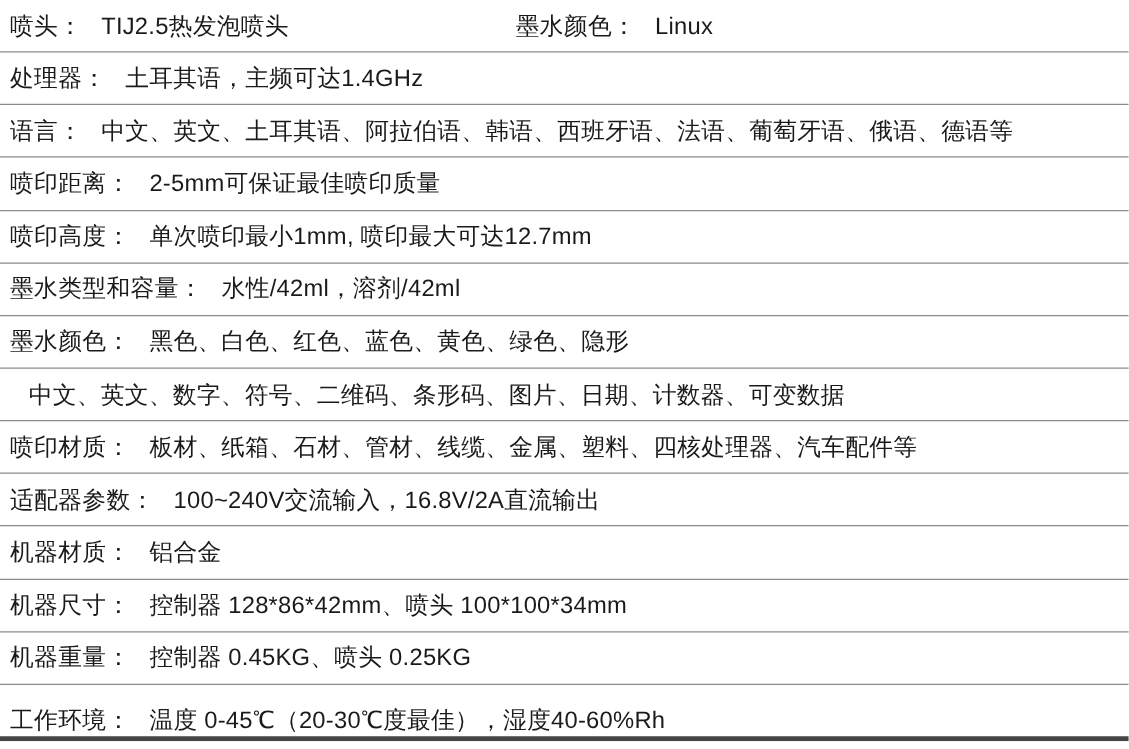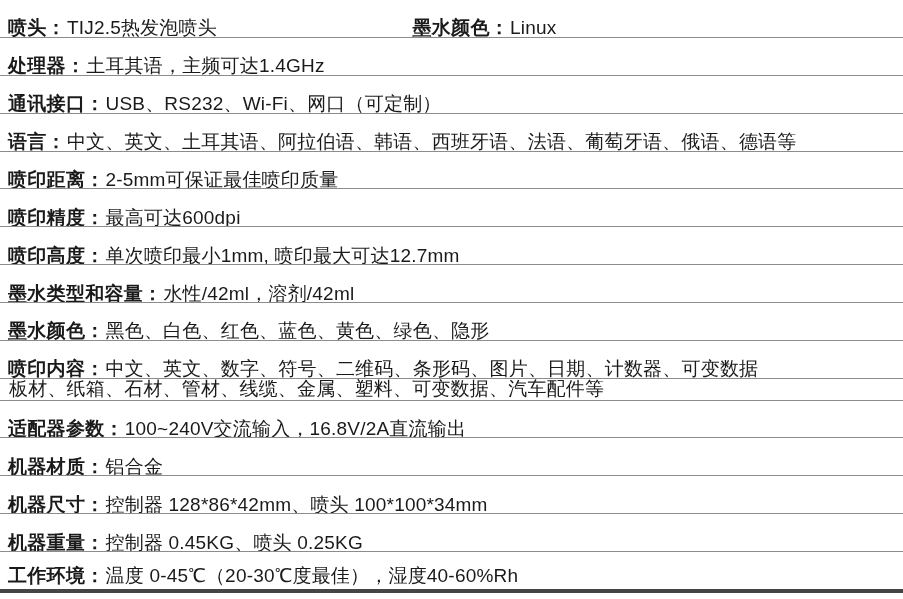--- a/index.html
+++ b/index.html
@@ -42,27 +42,26 @@
   }
   .spec-cell {
     display: inline-flex;
     align-items: baseline;
   }
   .spec-cell.half {
     width: 45.4%;
     flex: 0 0 45.4%;
   }
   .spec-label {
-    font-weight: 700;
+    font-weight: 400;
     letter-spacing: 0.3px;
-    margin-top: 20px;
   }
   .spec-value {
     font-weight: 400;
-    margin-left: 1px;
+    margin-left: 15px;
     letter-spacing: 0.2px;
   }
   .bottom-bar {
     width: 903px;
     height: 4px;
     background: var(--bottom-bar);
   }
   .bottom-gap {
     width: 903px;
     height: 6px;
@@ -85,47 +84,35 @@
     </div>
   </div>
 
   <div class="spec-row">
     <div class="spec-cell">
       <span class="spec-label">处理器：</span>
       <span class="spec-value">土耳其语，主频可达1.4GHz</span>
     </div>
   </div>
 
-  <div class="spec-row">
-    <div class="spec-cell">
-      <span class="spec-label">通讯接口：</span>
-      <span class="spec-value">USB、RS232、Wi-Fi、网口（可定制）</span>
-    </div>
-  </div>
 
   <div class="spec-row">
     <div class="spec-cell">
       <span class="spec-label">语言：</span>
       <span class="spec-value">中文、英文、土耳其语、阿拉伯语、韩语、西班牙语、法语、葡萄牙语、俄语、德语等</span>
     </div>
   </div>
 
   <div class="spec-row">
     <div class="spec-cell">
       <span class="spec-label">喷印距离：</span>
       <span class="spec-value">2-5mm可保证最佳喷印质量</span>
     </div>
   </div>
 
-  <div class="spec-row">
-    <div class="spec-cell">
-      <span class="spec-label">喷印精度：</span>
-      <span class="spec-value">最高可达600dpi</span>
-    </div>
-  </div>
 
   <div class="spec-row">
     <div class="spec-cell">
       <span class="spec-label">喷印高度：</span>
       <span class="spec-value">单次喷印最小1mm, 喷印最大可达12.7mm</span>
     </div>
   </div>
 
   <div class="spec-row">
     <div class="spec-cell">
@@ -136,28 +123,28 @@
 
   <div class="spec-row">
     <div class="spec-cell">
       <span class="spec-label">墨水颜色：</span>
       <span class="spec-value">黑色、白色、红色、蓝色、黄色、绿色、隐形</span>
     </div>
   </div>
 
   <div class="spec-row">
     <div class="spec-cell">
-      <span class="spec-label">喷印内容：</span>
       <span class="spec-value">中文、英文、数字、符号、二维码、条形码、图片、日期、计数器、可变数据</span>
     </div>
   </div>
 
   <div class="spec-row">
     <div class="spec-cell">
-      <span class="spec-value">板材、纸箱、石材、管材、线缆、金属、塑料、可变数据、汽车配件等</span>
+      <span class="spec-label">喷印材质：</span>
+      <span class="spec-value">板材、纸箱、石材、管材、线缆、金属、塑料、四核处理器、汽车配件等</span>
     </div>
   </div>
 
   <div class="spec-row">
     <div class="spec-cell">
       <span class="spec-label">适配器参数：</span>
       <span class="spec-value">100~240V交流输入，16.8V/2A直流输出</span>
     </div>
   </div>
 

